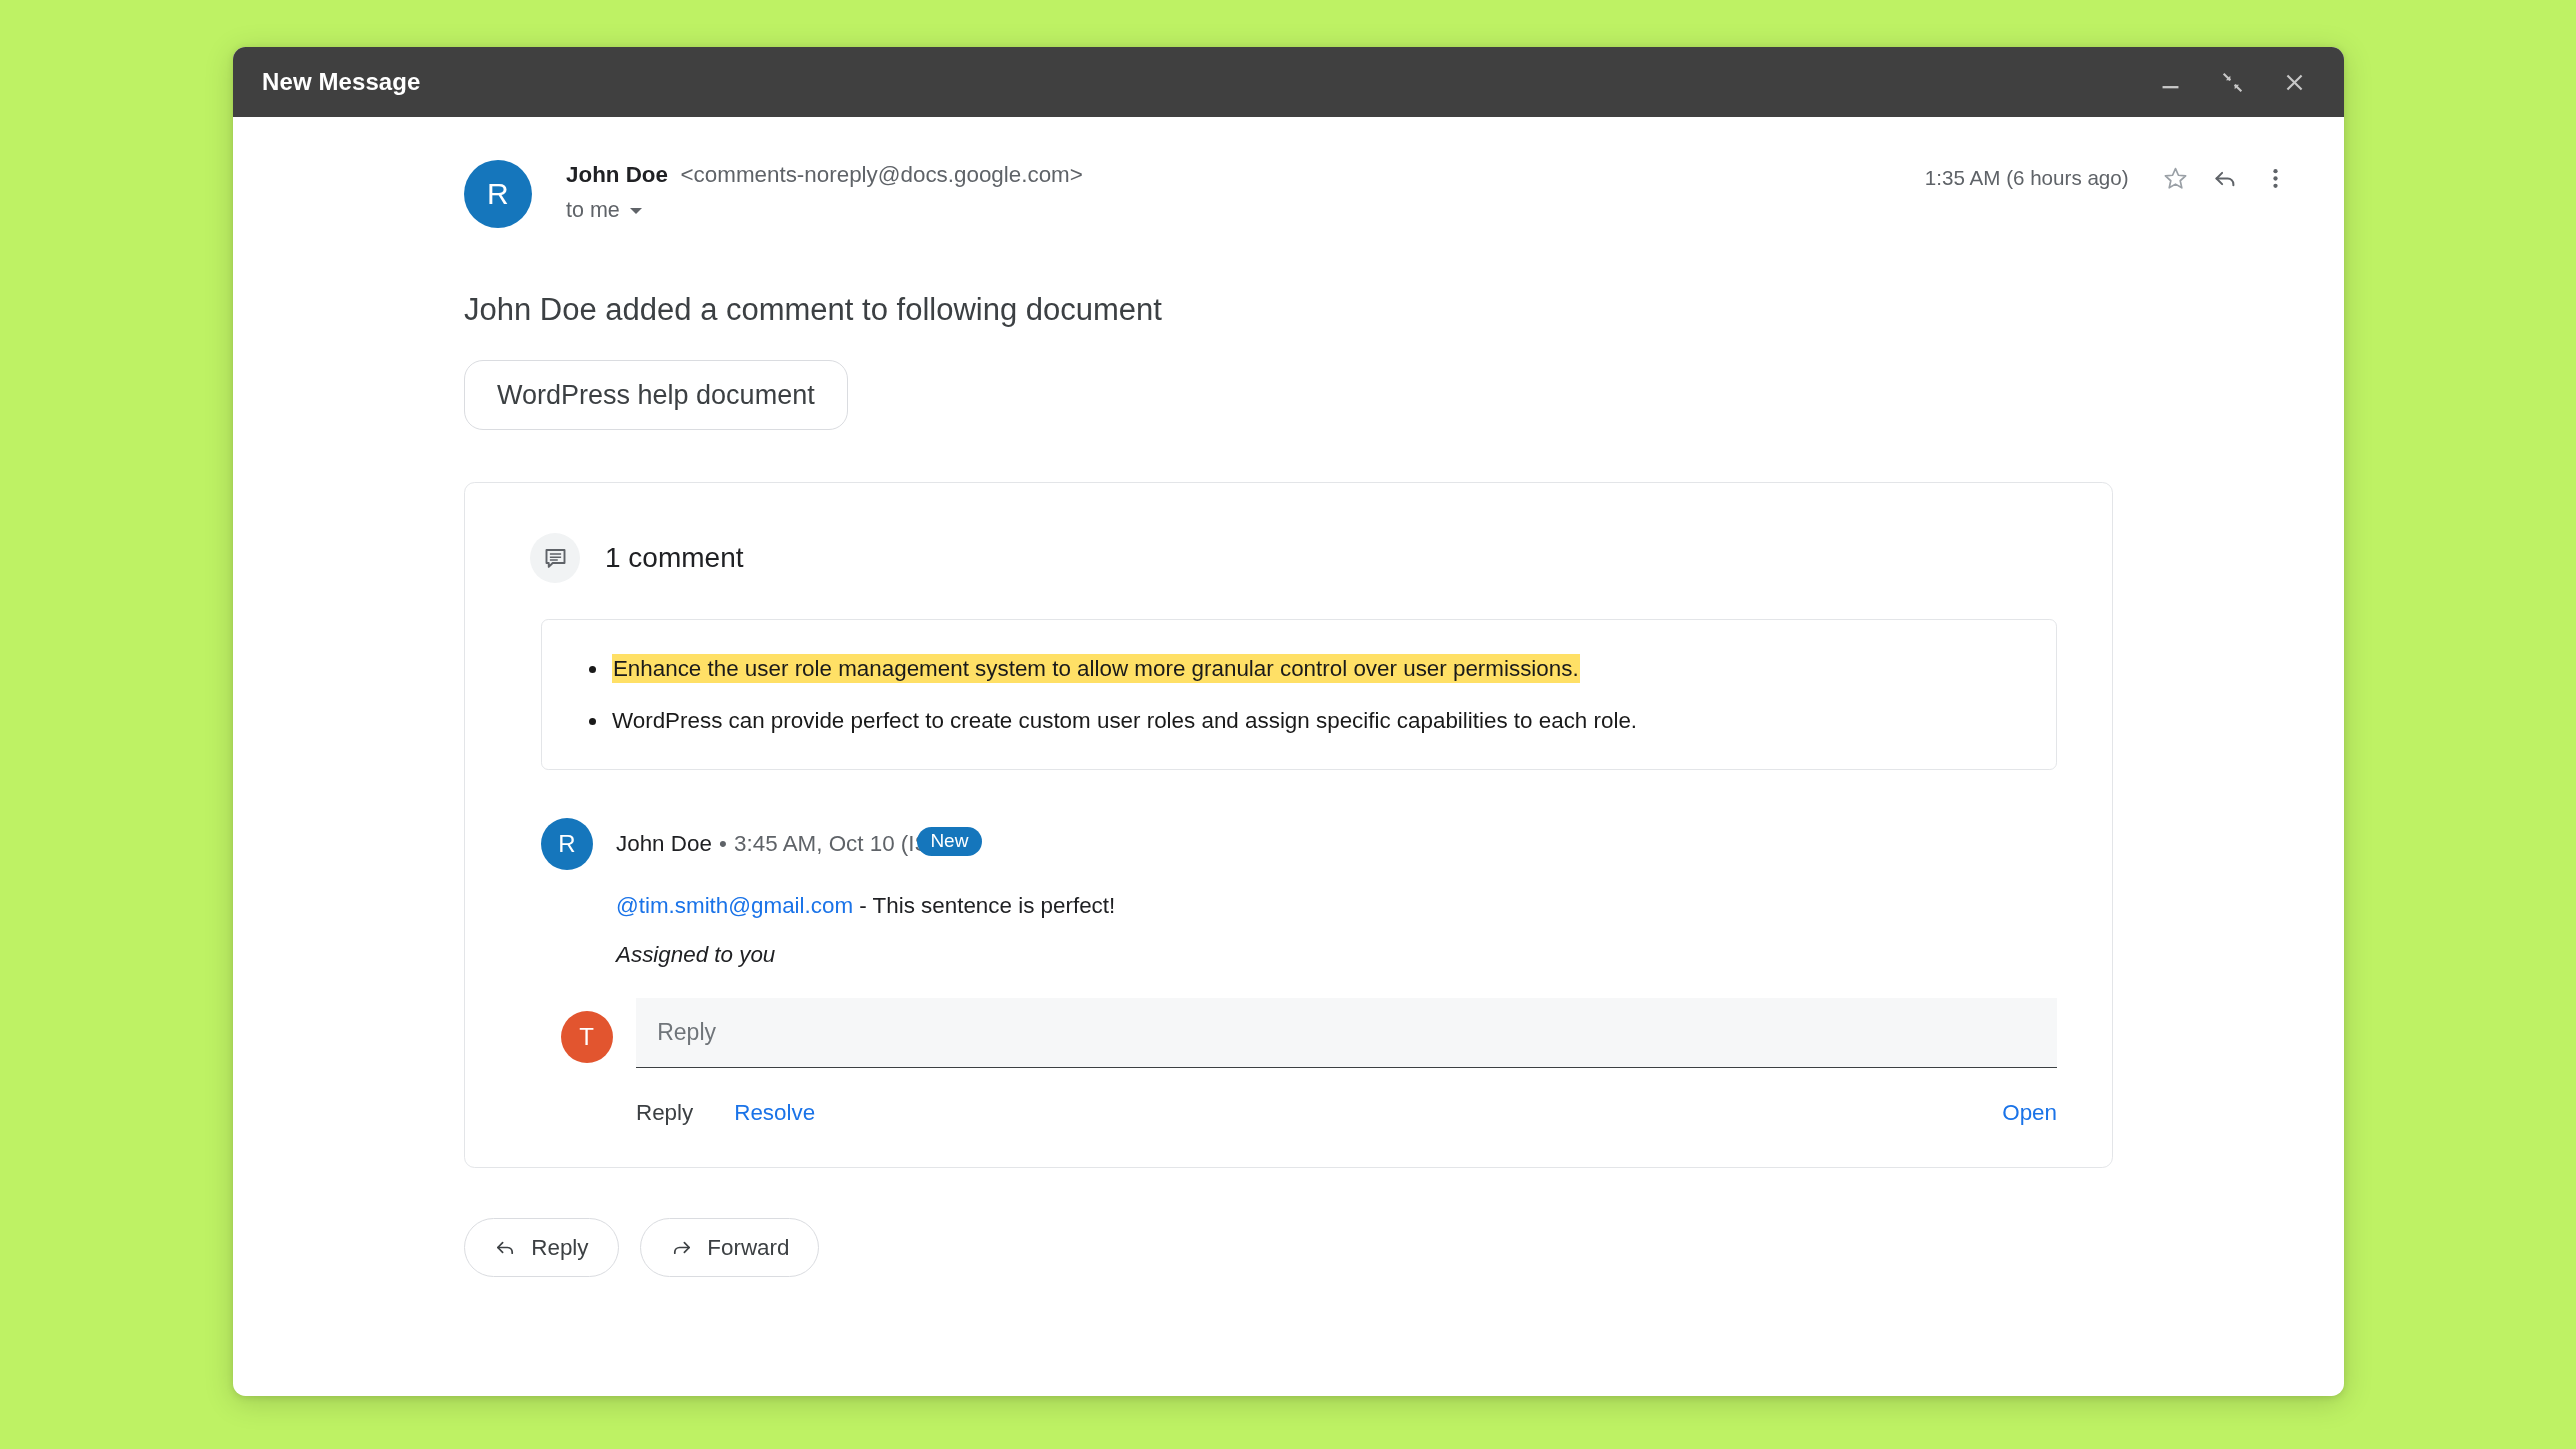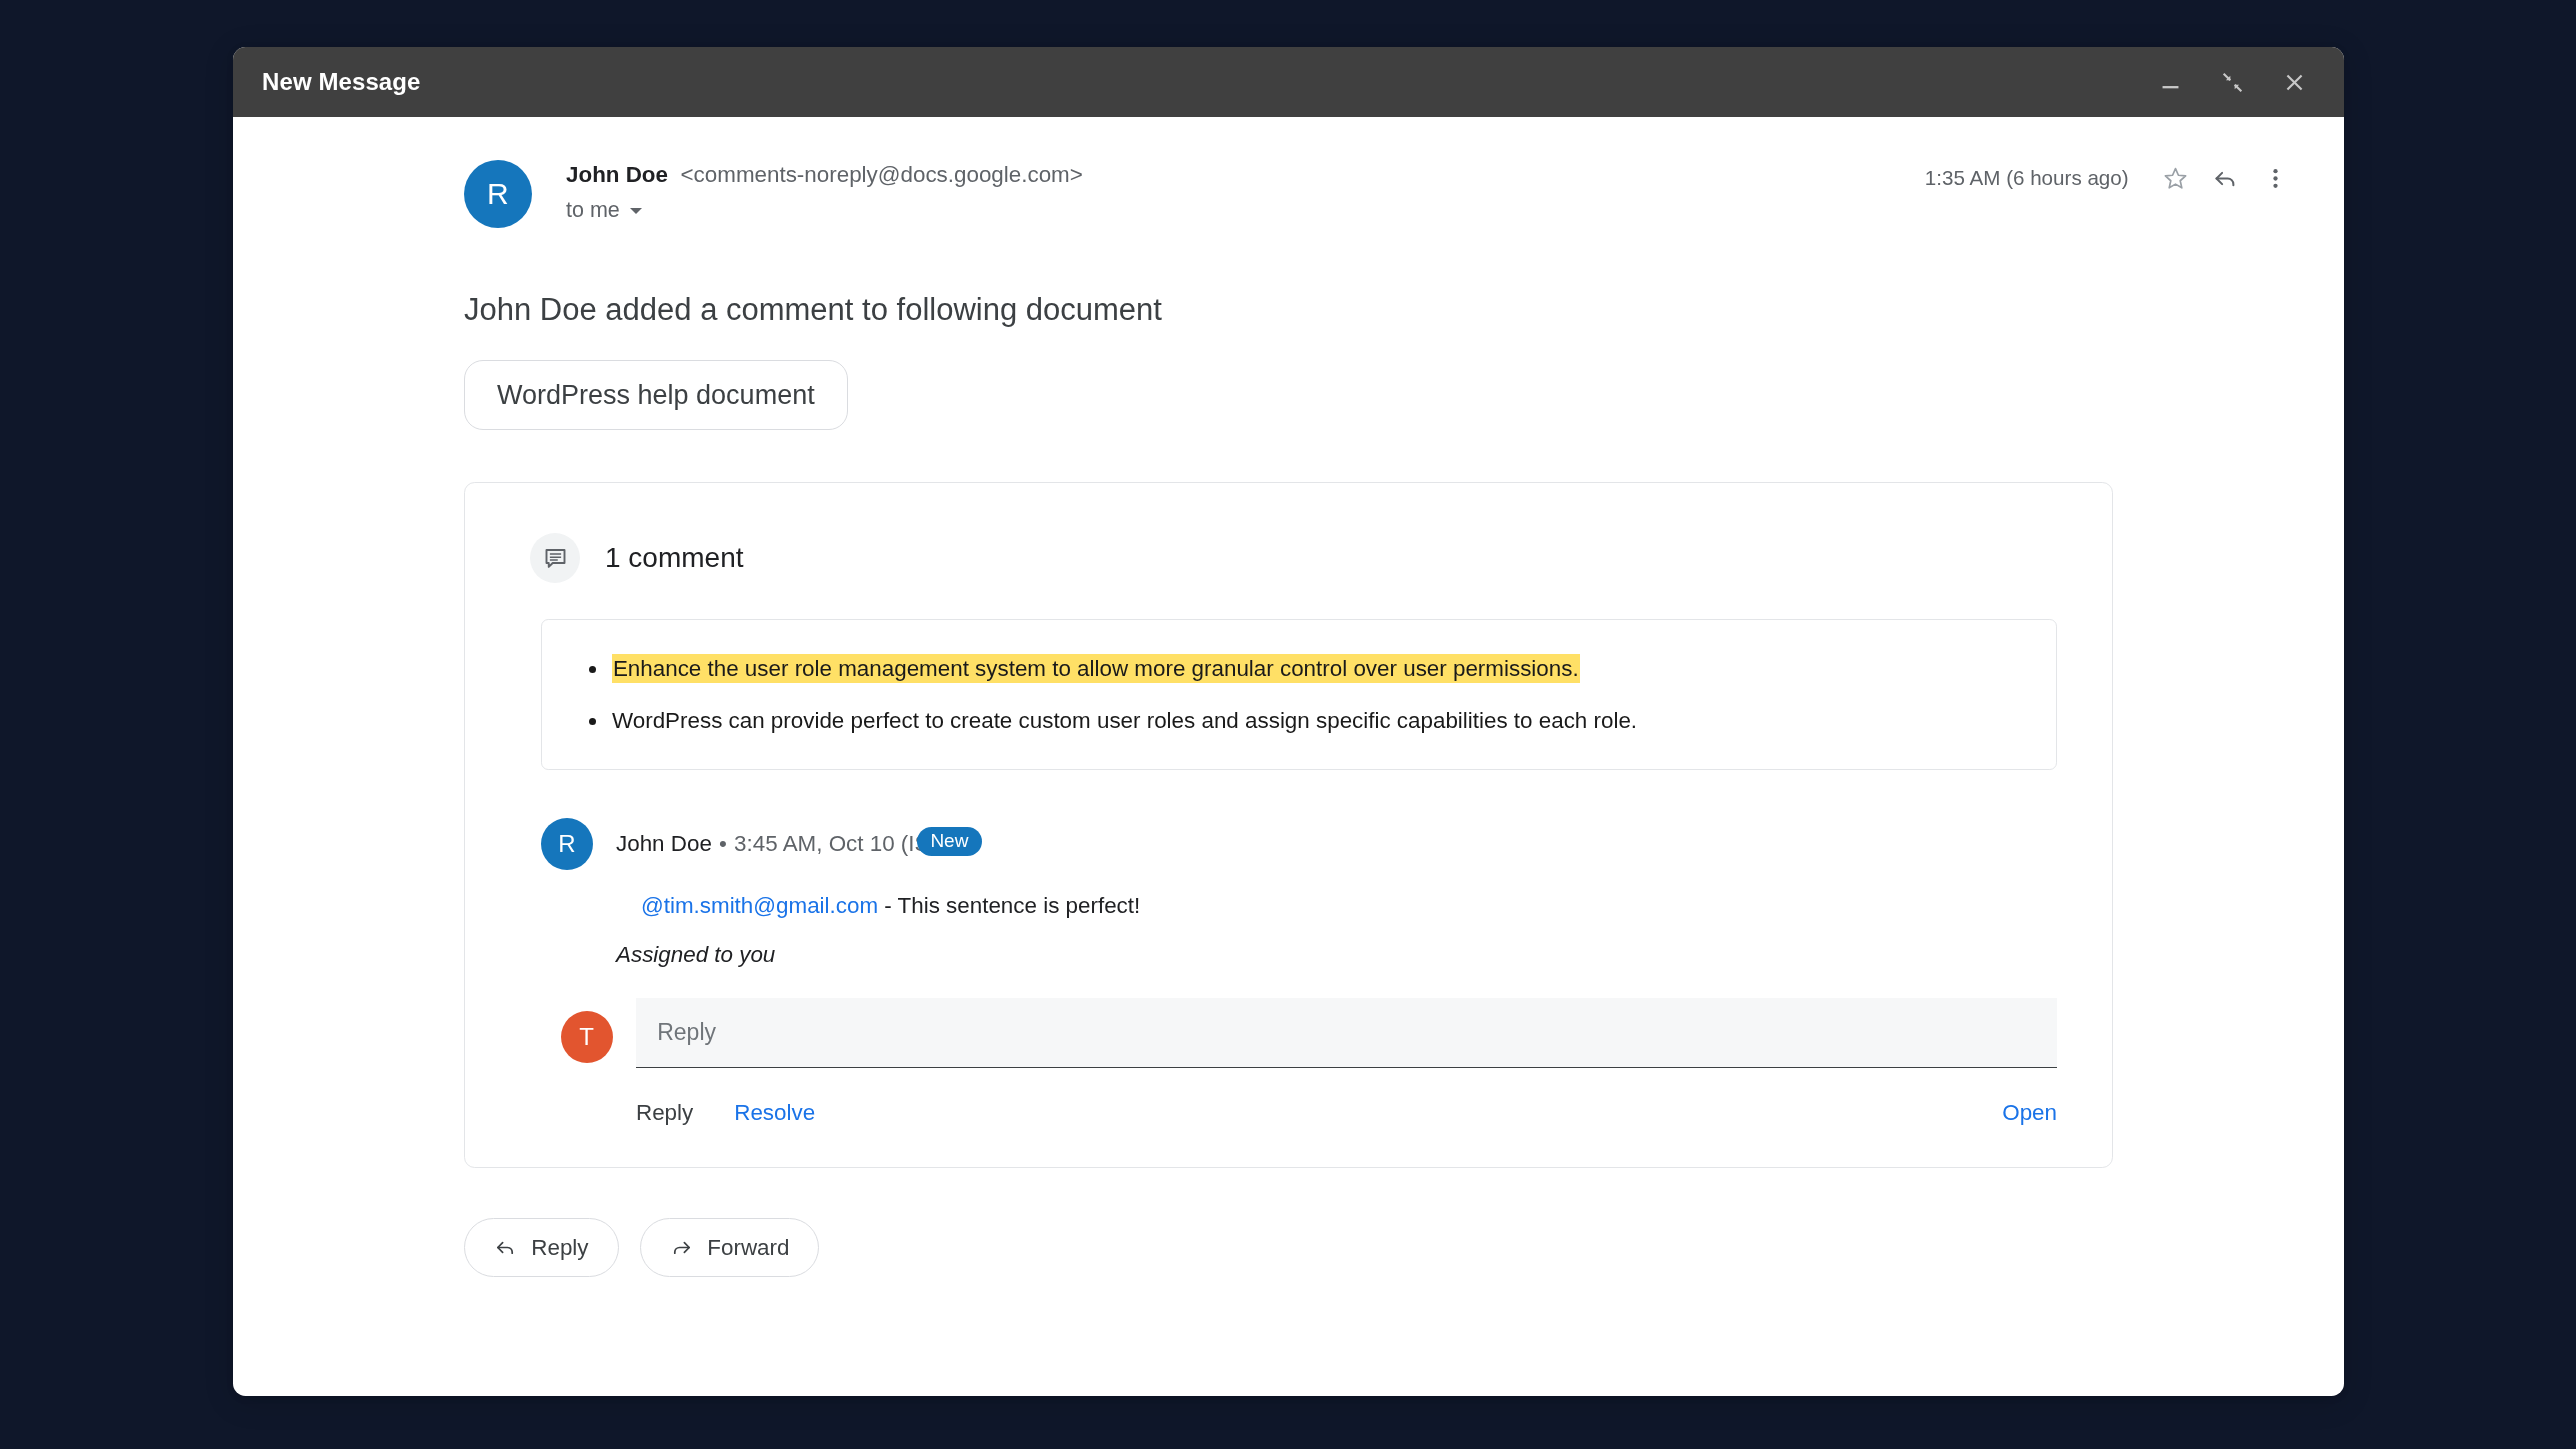--- a/index.html
+++ b/index.html
@@ -6,21 +6,21 @@
   html, body {
     width: 2576px; height: 1449px;
     background: #ffffff;
     font-family: "Liberation Sans", sans-serif;
     -webkit-font-smoothing: antialiased;
   }
 
   .page {
     position: relative;
     width: 2576px; height: 1449px;
-    background: #0f172a;
+    background: #bef264;
     overflow: hidden;
   }
 
   
   .window {
     position: absolute;
     left: 233px; top: 47px;
     width: 2111px; height: 1349px;
     background: #ffffff;
     border-radius: 12.5px;
@@ -214,21 +214,21 @@
     position: absolute;
     left: 301px; top: -4.5px;
     background: #1576bc;
     color: #ffffff;
     font-size: 19px;
     border-radius: 894px;
     padding: 4.5px 13.4px 5.4px 13.4px;
     line-height: 1;
   }
   .ce-body {
-    margin-left: 100px;
+    margin-left: 75px;
     margin-top: 23px;
     font-size: 22.4px;
     color: #202124;
   }
   .mention { color: #1a73e8; }
   .assigned {
     margin-left: 75px;
     margin-top: 23px;
     font-size: 22.4px;
     font-style: italic;

